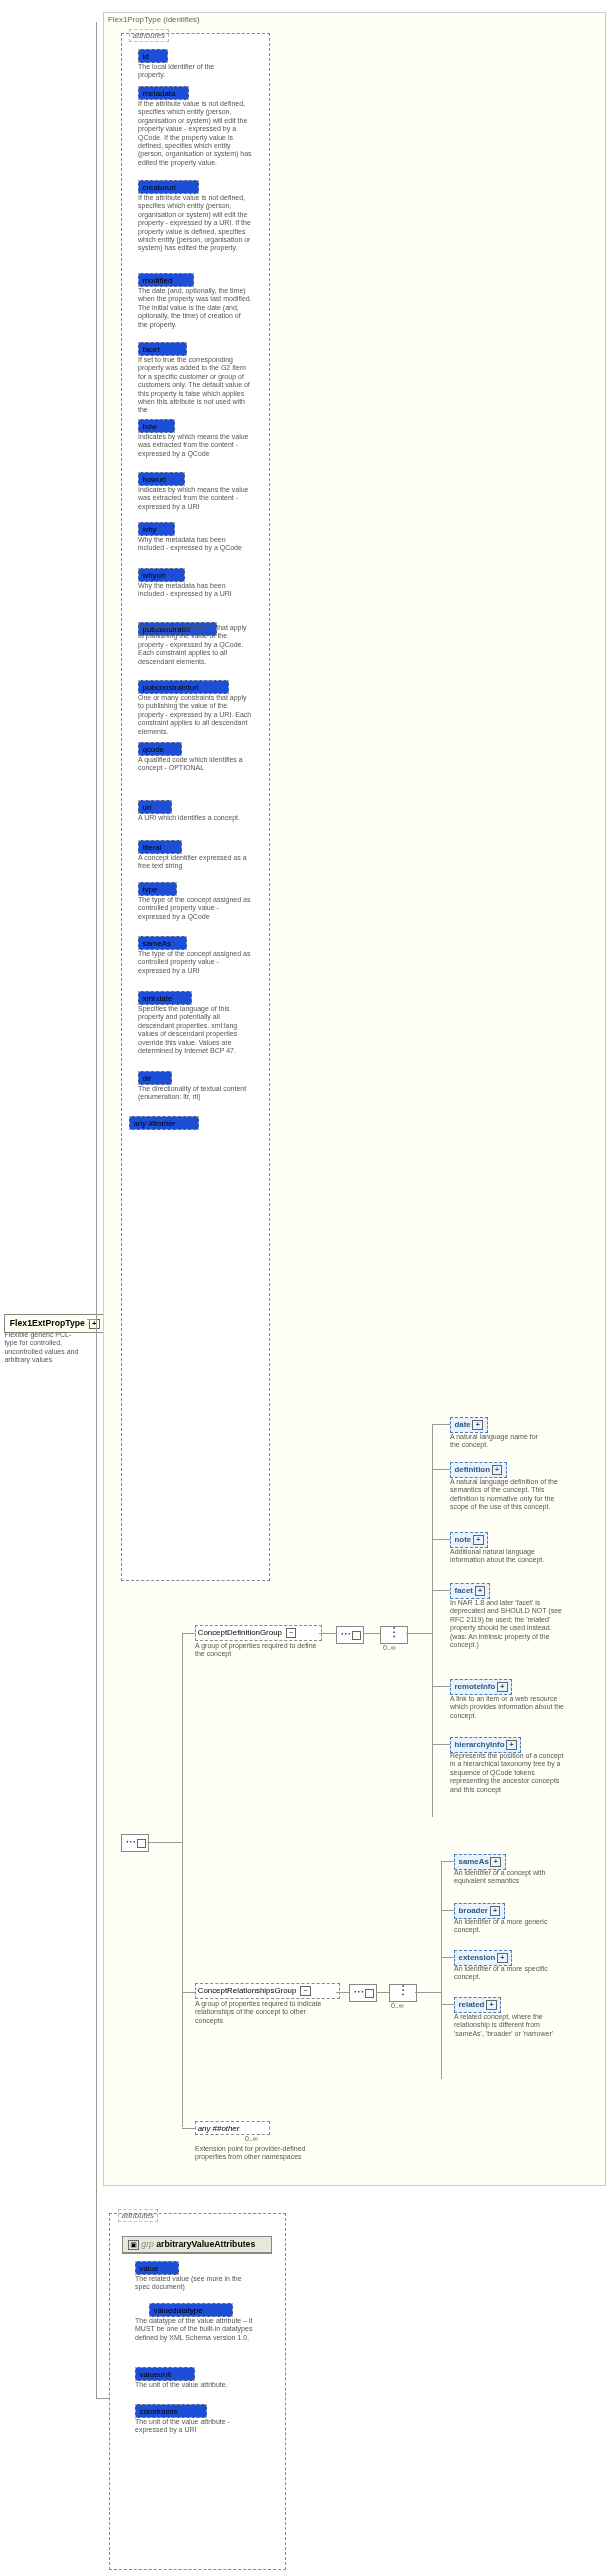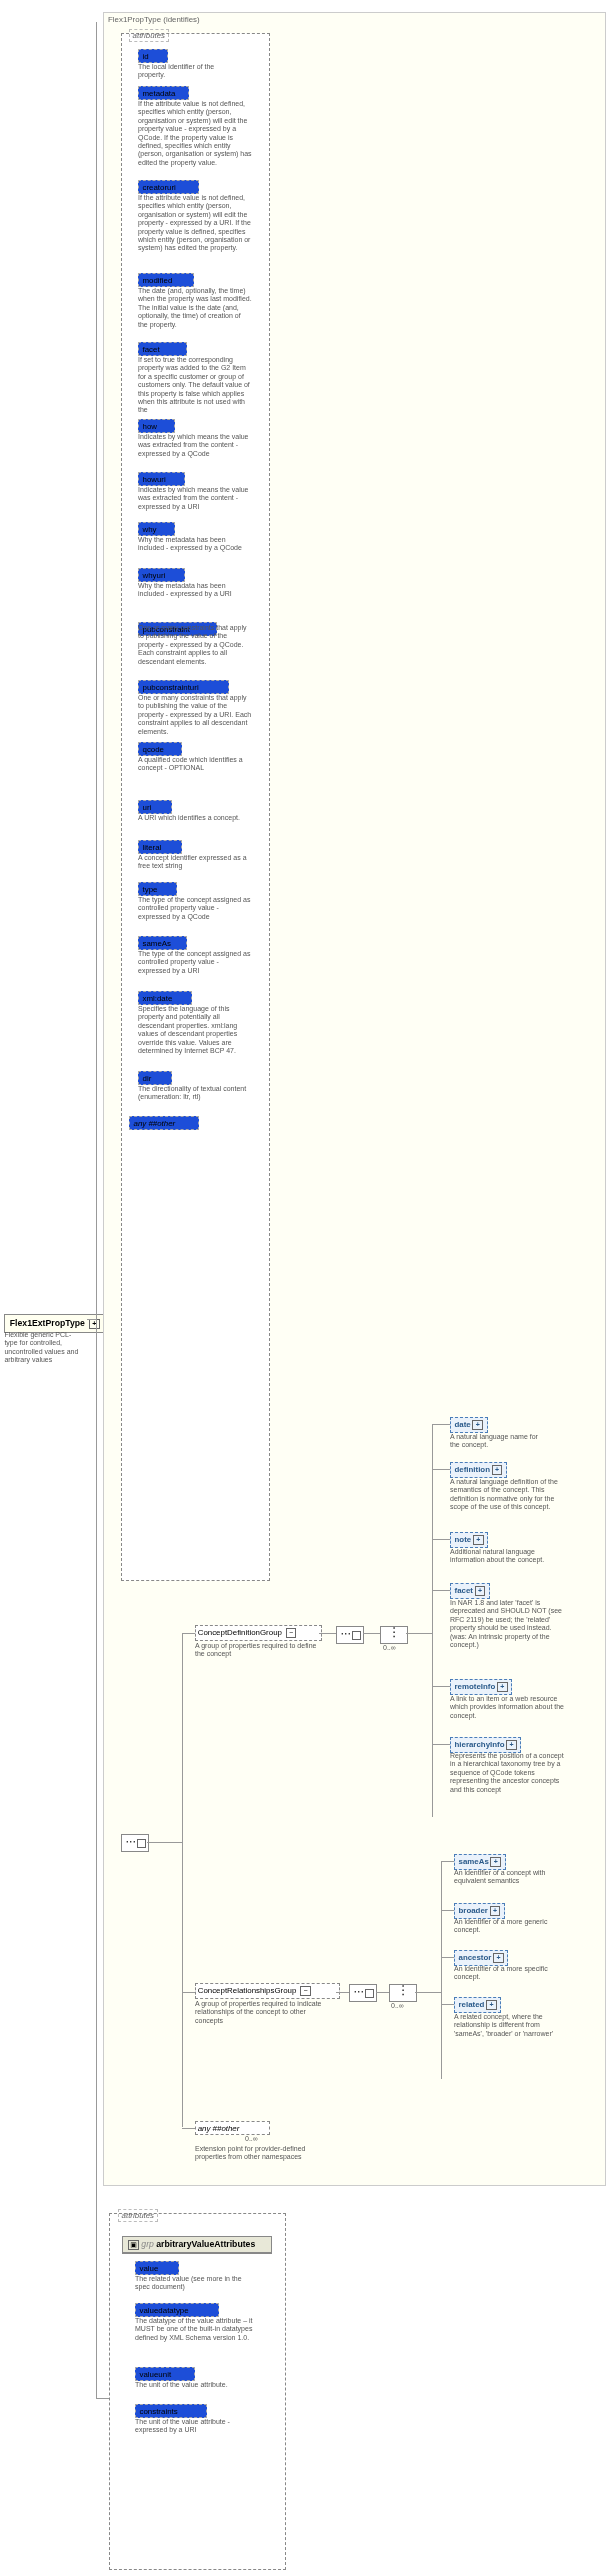--- a/index.html
+++ b/index.html
@@ -161,21 +161,21 @@
 
 <div class="link" style="left:441px;top:1861px;width:13px"></div>
 <div class="elbox dash" style="left:454px;top:1854px"><span>sameAs</span><span class="icon">+</span></div>
 <div class="desc" style="left:454px;top:1869px">An identifier of a concept with equivalent semantics</div>
 
 <div class="link" style="left:441px;top:1910px;width:13px"></div>
 <div class="elbox dash" style="left:454px;top:1903px"><span>broader</span><span class="icon">+</span></div>
 <div class="desc" style="left:454px;top:1918px">An identifier of a more generic concept.</div>
 
 <div class="link" style="left:441px;top:1957px;width:13px"></div>
-<div class="elbox dash" style="left:454px;top:1950px"><span>ancestor</span><span class="icon">+</span></div>
+<div class="elbox dash" style="left:454px;top:1950px"><span>extension</span><span class="icon">+</span></div>
 <div class="desc" style="left:454px;top:1965px">An identifier of a more specific concept.</div>
 
 <div class="link" style="left:441px;top:2004px;width:13px"></div>
 <div class="elbox dash" style="left:454px;top:1997px"><span>related</span><span class="icon">+</span></div>
 <div class="desc" style="left:454px;top:2013px;width:114px">A related concept, where the relationship is different from 'sameAs', 'broader' or 'narrower'</div>
 
 <div class="link" style="left:182px;top:2128px;width:13px"></div>
 <div class="grpbox" style="left:195px;top:2121px;width:70px;font-style:italic"><span>any ##other</span></div>
 <div class="card" style="left:245px;top:2135px">0..∞</div>
 <div class="desc" style="left:195px;top:2145px;width:114px">Extension point for provider-defined properties from other namespaces</div>
@@ -188,21 +188,21 @@
   <div class="hdr">
     <span class="icon">▣</span>
     <span style="font-style:italic;color:#888">grp</span>
     <b>arbitraryValueAttributes</b>
   </div>
 </div>
 
 <div class="attr-box opt" style="left:135px;top:2261px;width:35px"><span>value</span></div>
 <div class="desc" style="left:135px;top:2275px;width:122px">The related value (see more in the spec document)</div>
 
-<div class="attr-box opt" style="left:135px;top:2303px;width:75px"><span>valuedatatype</span></div>
+<div class="attr-box opt" style="left:149px;top:2303px;width:75px"><span>valuedatatype</span></div>
 <div class="desc" style="left:135px;top:2317px;width:122px">The datatype of the value attribute – it MUST be one of the built-in datatypes defined by XML Schema version 1.0.</div>
 
 <div class="attr-box opt" style="left:135px;top:2367px;width:51px"><span>valueunit</span></div>
 <div class="desc" style="left:135px;top:2381px;width:122px">The unit of the value attribute.</div>
 
 <div class="attr-box opt" style="left:135px;top:2404px;width:63px"><span>constraints</span></div>
 <div class="desc" style="left:135px;top:2418px;width:122px">The unit of the value attribute - expressed by a URI</div>
 
 
 </body></html>

